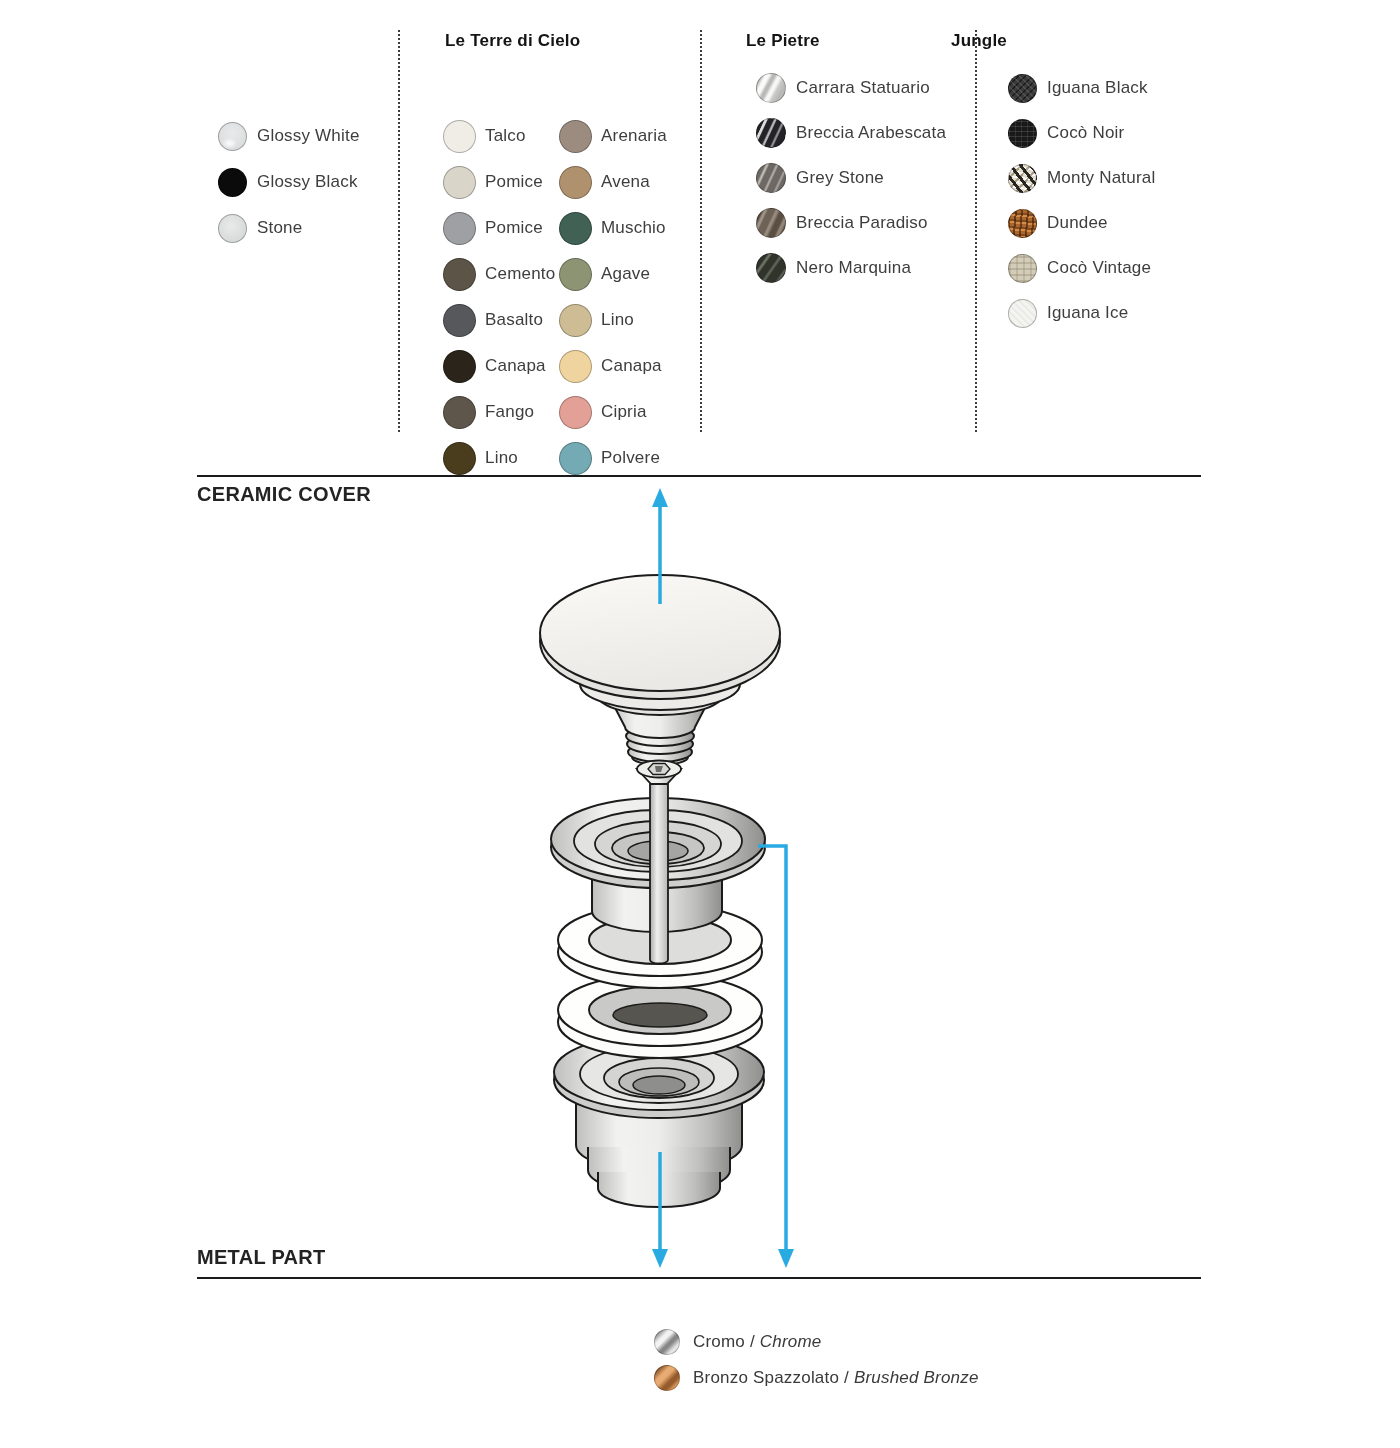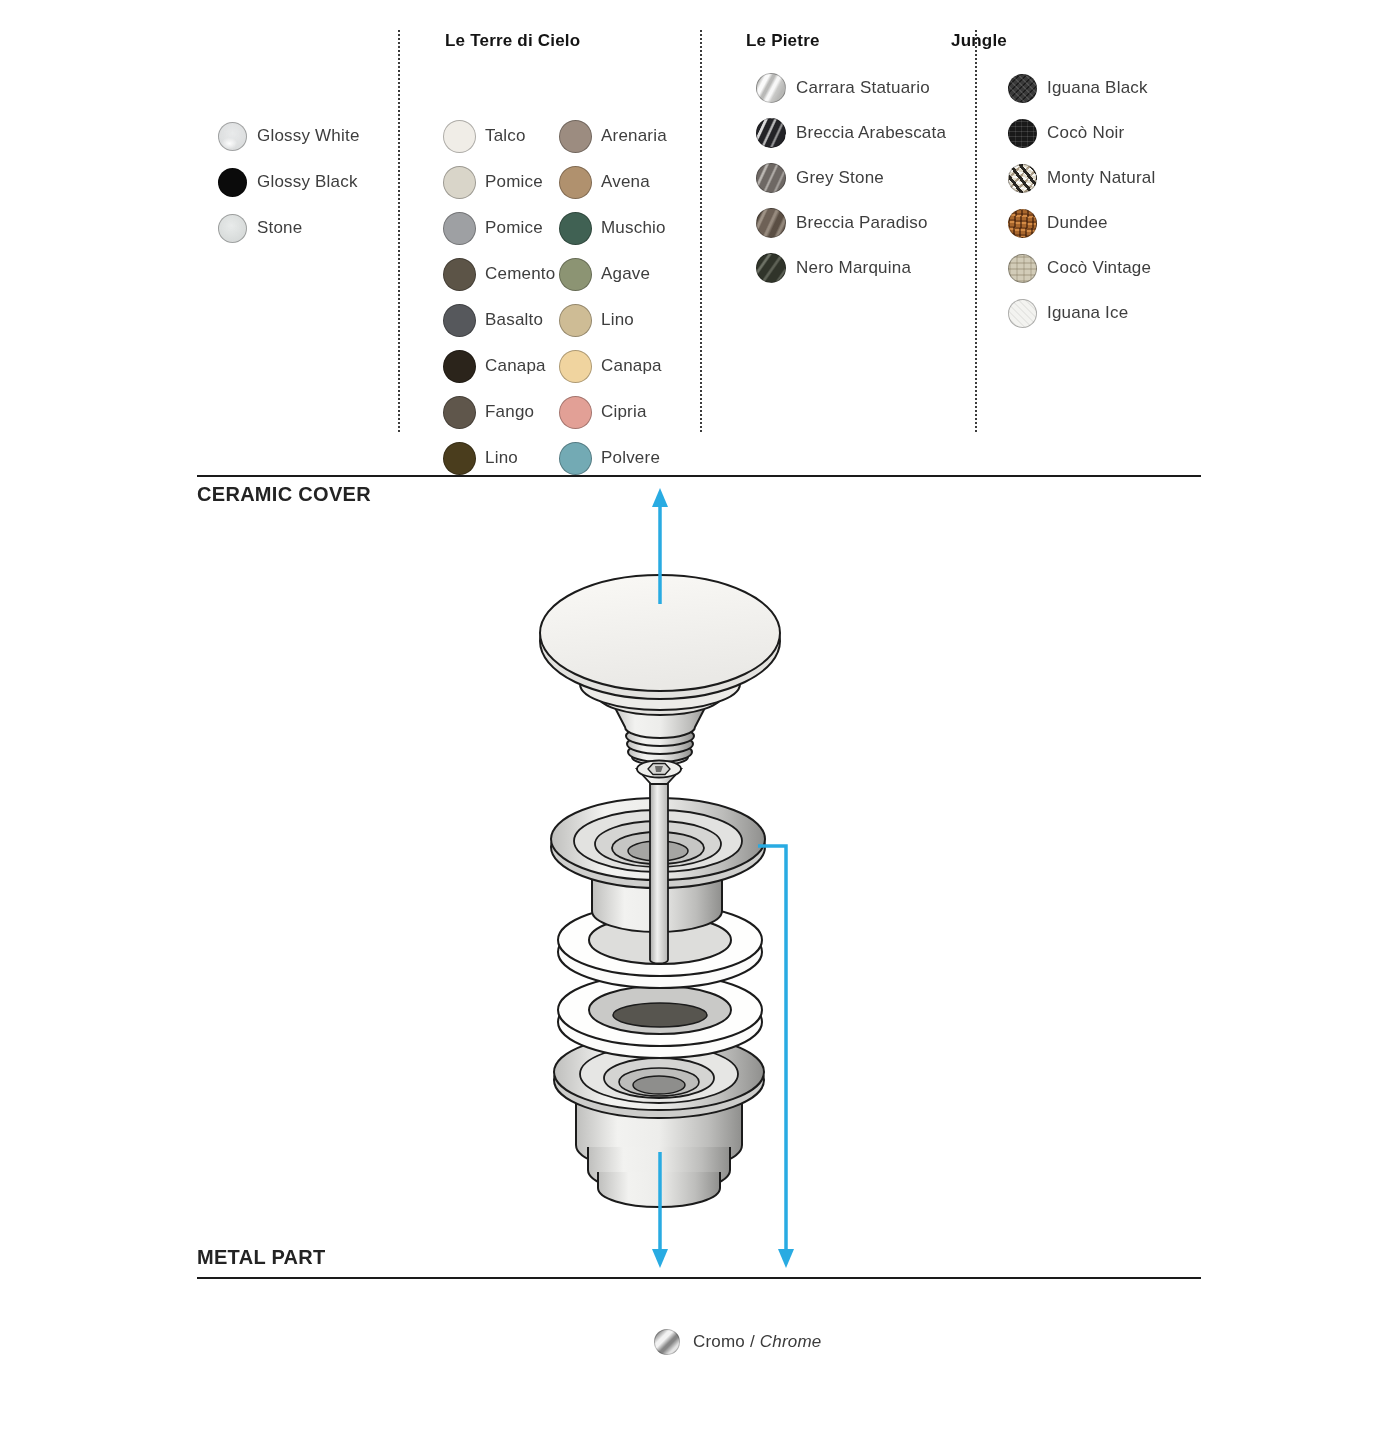--- a/index.html
+++ b/index.html
@@ -285,15 +285,19 @@
       <polyline points="758,846 786,846 786,1251" fill="none" stroke="currentColor" stroke-width="3.5"></polyline>
       <polygon points="786,1268 778,1249 794,1249" fill="currentColor"></polygon>
     </g>
   </svg>
 
   <div class="metal-list">
     <div class="metal-item">
       <span class="metal-swatch tex-chrome" style="background-color: rgb(168, 168, 168);"></span>
       <span class="metal-label"><span>Cromo</span><span> / </span><i>Chrome</i></span>
     </div>
+    <div class="metal-item">
+      <span class="metal-swatch tex-bronze" style="background-color: rgb(188, 124, 66);"></span>
+      <span class="metal-label"><span>Bronzo Spazzolato</span><span> / </span><i>Brushed Bronze</i></span>
+    </div>
   </div>
 
 </div>
 
 </body></html>

